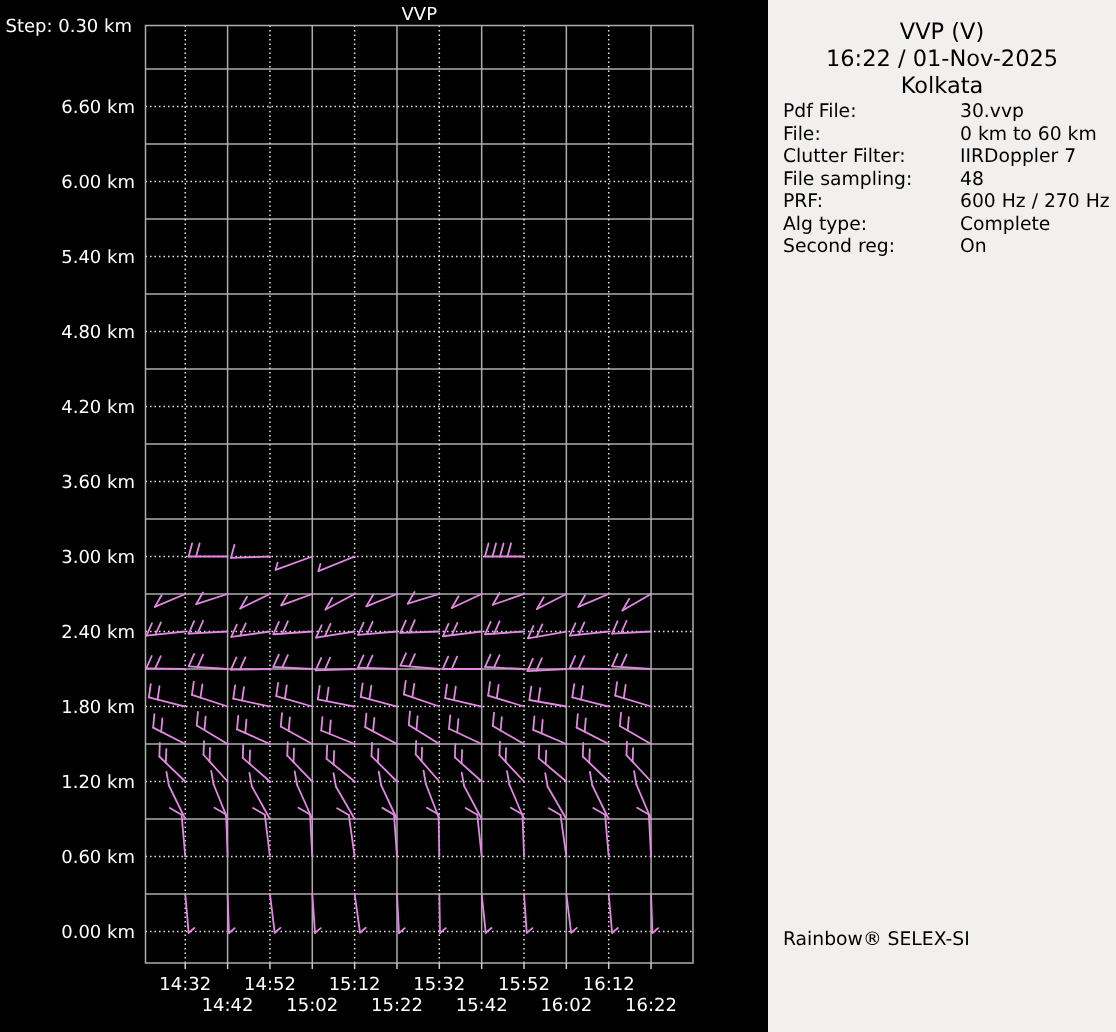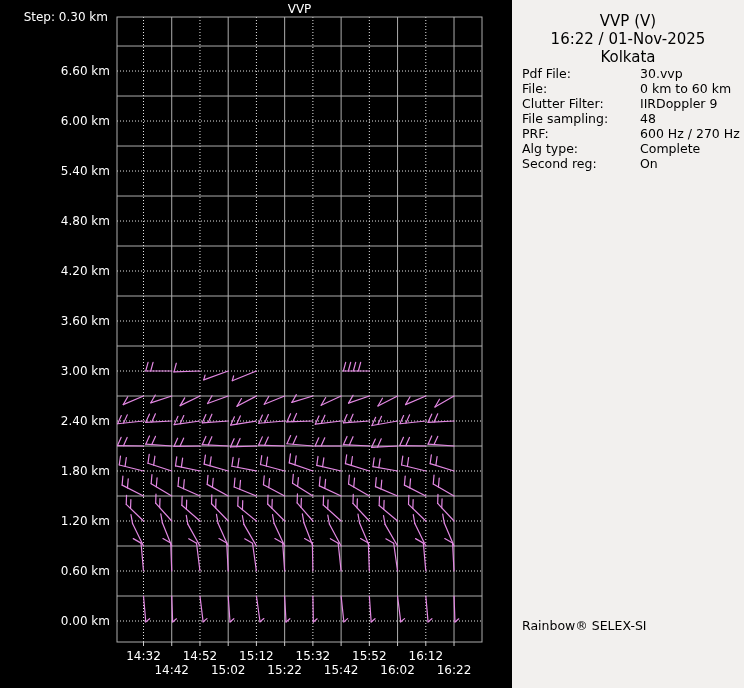--- a/index.html
+++ b/index.html
@@ -9,21 +9,20 @@
     height: 688px;
     background: #000;
     overflow: hidden;
     font-family: "DejaVu Sans", sans-serif;
   }
   .chart-wrap {
     position: absolute;
     left: 0; top: 0;
     width: 512px; height: 560px;
     background: #000;
-    margin-left: 20px;
   }
   #chart-svg { display: block; }
   .panel {
     position: absolute;
     left: 512px; top: 0;
     width: 232px; height: 688px;
     background: #f2f0ee;
     color: #000;
   }
   .panel-title, .panel-datetime, .panel-site {
@@ -669,21 +668,21 @@
       <div class="info-row">
         <span class="info-label">Pdf File:</span>
         <span class="info-value">30.vvp</span>
       </div>
       <div class="info-row">
         <span class="info-label">File:</span>
         <span class="info-value">0 km to 60 km</span>
       </div>
       <div class="info-row">
         <span class="info-label">Clutter Filter:</span>
-        <span class="info-value">IIRDoppler 9</span>
+        <span class="info-value">IIRDoppler 7</span>
       </div>
       <div class="info-row">
         <span class="info-label">File sampling:</span>
         <span class="info-value">48</span>
       </div>
       <div class="info-row">
         <span class="info-label">PRF:</span>
         <span class="info-value">600 Hz / 270 Hz</span>
       </div>
       <div class="info-row">

